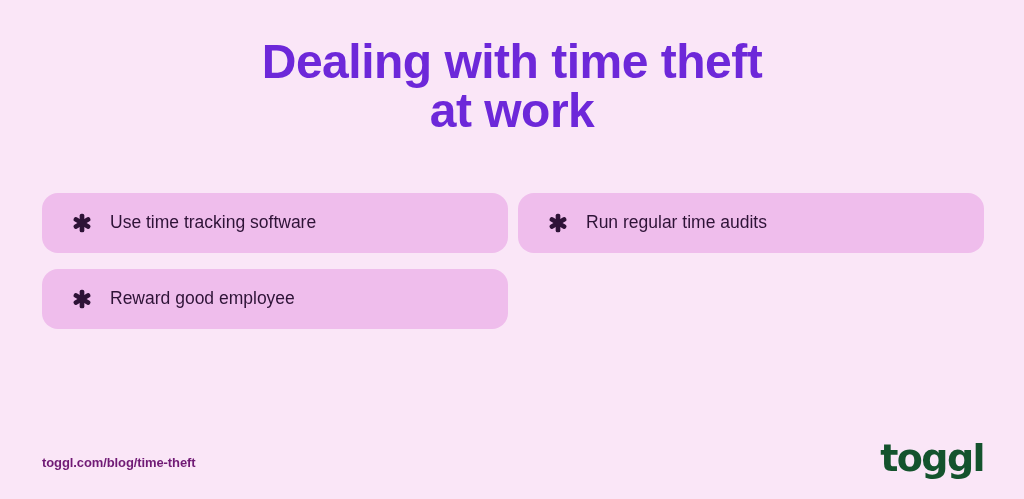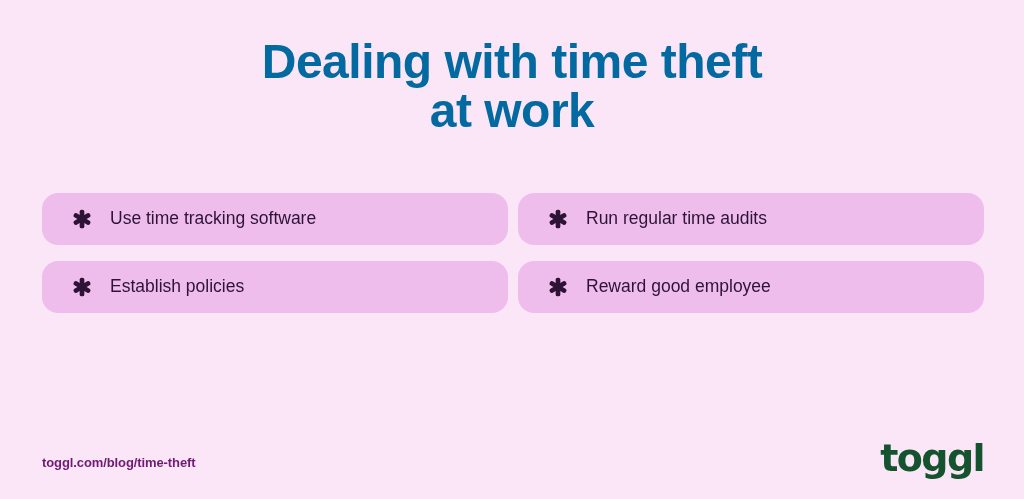--- a/index.html
+++ b/index.html
@@ -22,21 +22,21 @@
     box-sizing: border-box;
   }
 
   
   .title {
     position: absolute;
     top: 38px;
     left: 0;
     width: 1024px;
     text-align: center;
-    color: #0369a1;
+    color: #6d28d9;
     font-size: 48px;
     font-weight: bold;
     line-height: 1.02;
     letter-spacing: -0.5px;
   }
   .title-line {
     display: block;
     white-space: pre;
   }
 
@@ -48,21 +48,21 @@
     width: 940px;
     display: grid;
     grid-template-columns: 466px 466px;
     grid-column-gap: 10px;
     grid-row-gap: 16px;
   }
 
   .card {
     background: #efbdec;
     border-radius: 16px;
-    height: 52px;
+    height: 60px;
     display: flex;
     align-items: center;
     box-sizing: border-box;
     padding-left: 30px;
   }
 
   .card-icon {
     flex: 0 0 auto;
     width: 20px;
     height: 20px;
@@ -139,32 +139,20 @@
             <rect x="9.2" y="0.8" width="5.6" height="22.4" rx="2.3" transform="rotate(60 12 12)"></rect>
             <rect x="9.2" y="0.8" width="5.6" height="22.4" rx="2.3" transform="rotate(120 12 12)"></rect>
           </g>
         </svg>
       </span>
       <span class="card-label">Run regular time audits</span>
     </div>
 
 
 
-    <div class="card">
-      <span class="card-icon">
-        <svg viewBox="0 0 24 24" aria-hidden="true">
-          <g fill="#2e1337">
-            <rect x="9.2" y="0.8" width="5.6" height="22.4" rx="2.3"></rect>
-            <rect x="9.2" y="0.8" width="5.6" height="22.4" rx="2.3" transform="rotate(60 12 12)"></rect>
-            <rect x="9.2" y="0.8" width="5.6" height="22.4" rx="2.3" transform="rotate(120 12 12)"></rect>
-          </g>
-        </svg>
-      </span>
-      <span class="card-label">Establish policies</span>
-    </div>
 
     <div class="card">
       <span class="card-icon">
         <svg viewBox="0 0 24 24" aria-hidden="true">
           <g fill="#2e1337">
             <rect x="9.2" y="0.8" width="5.6" height="22.4" rx="2.3"></rect>
             <rect x="9.2" y="0.8" width="5.6" height="22.4" rx="2.3" transform="rotate(60 12 12)"></rect>
             <rect x="9.2" y="0.8" width="5.6" height="22.4" rx="2.3" transform="rotate(120 12 12)"></rect>
           </g>
         </svg>

